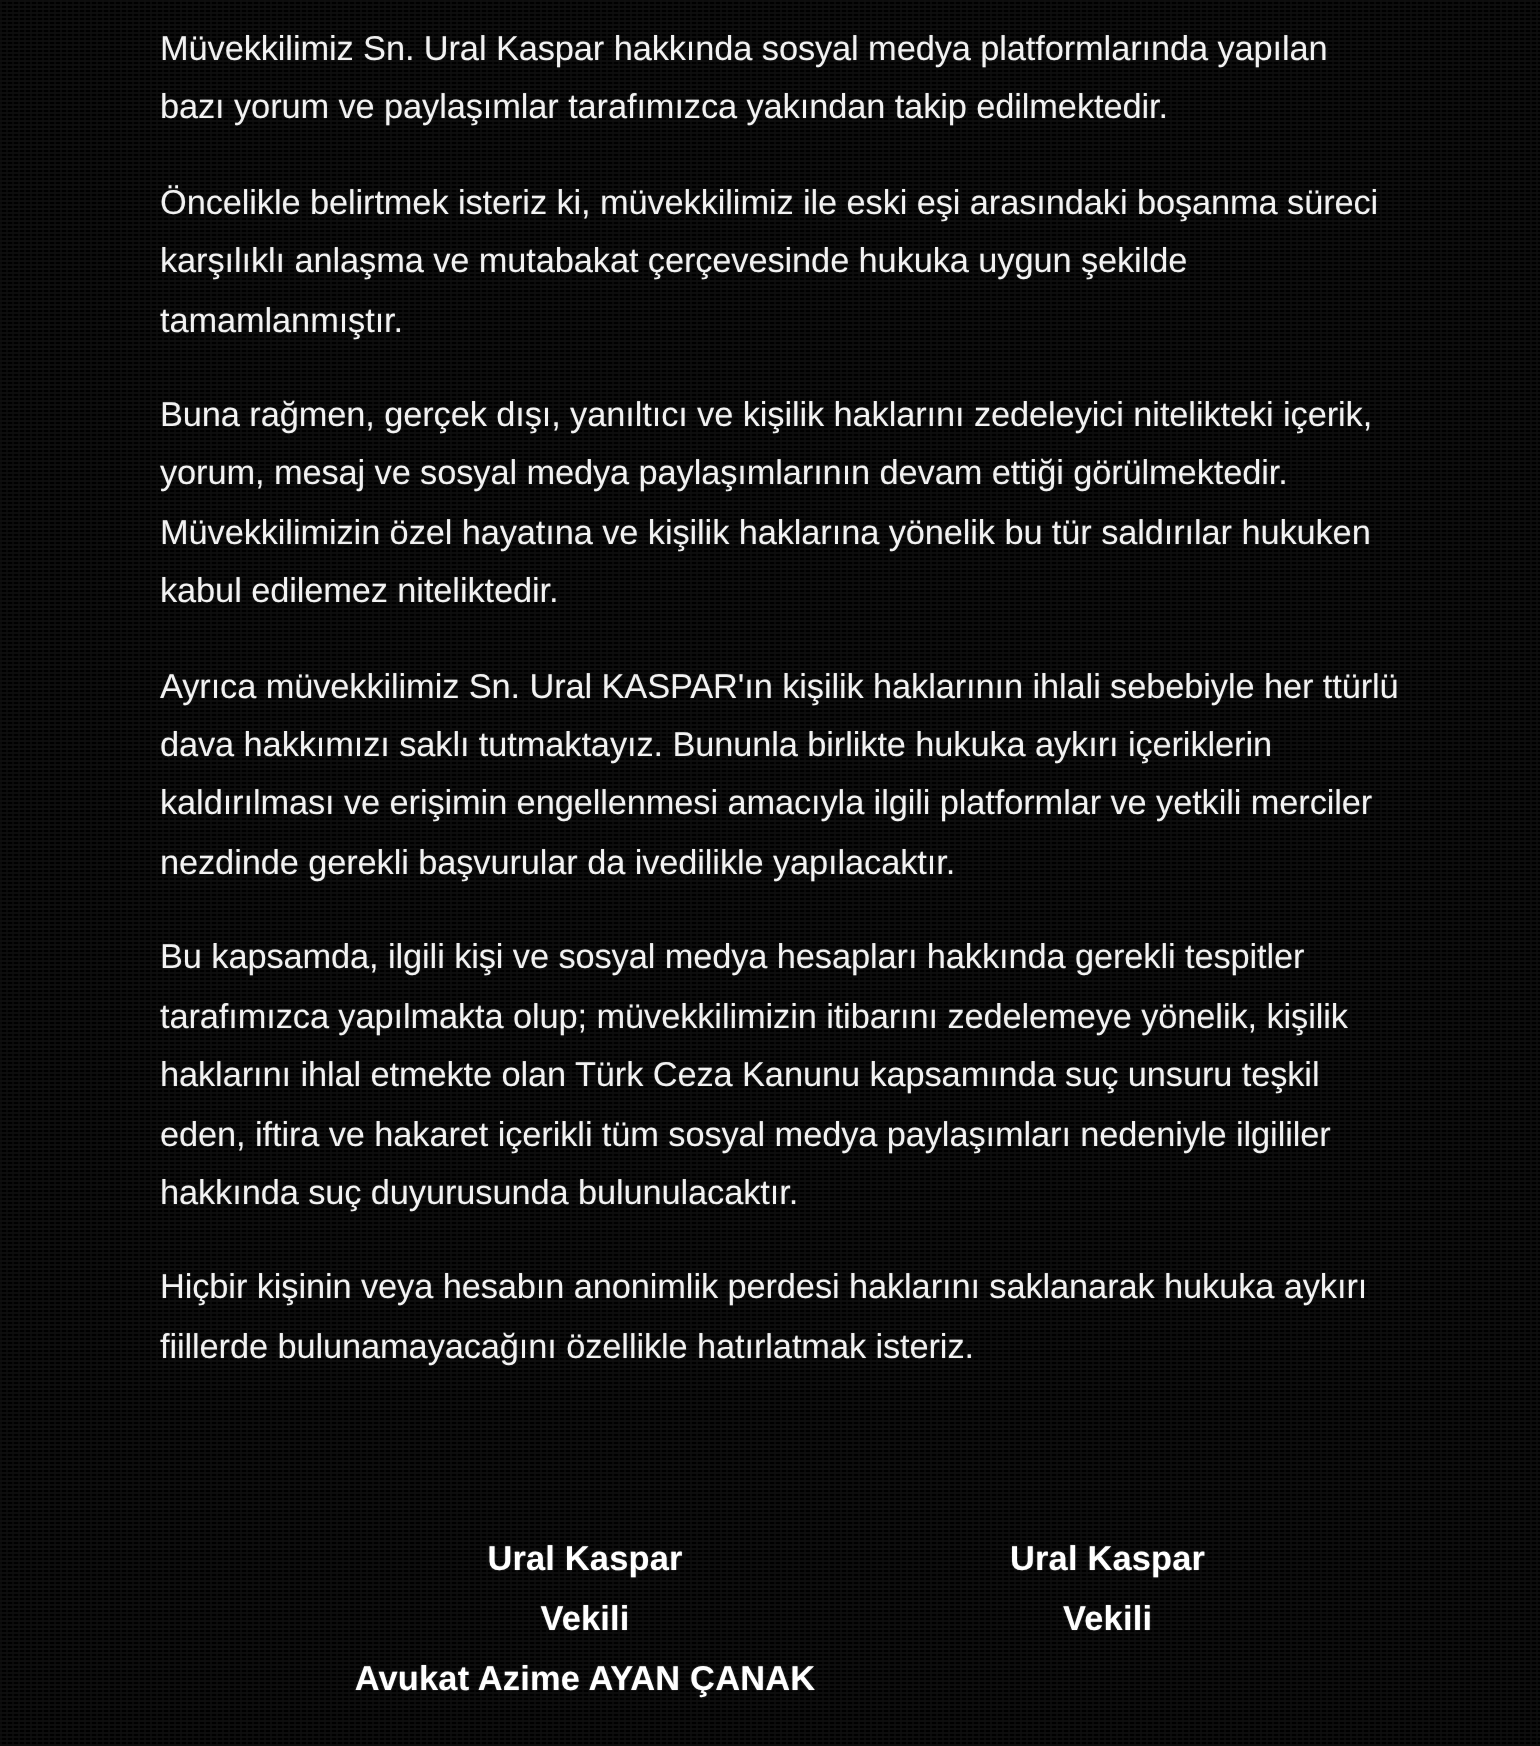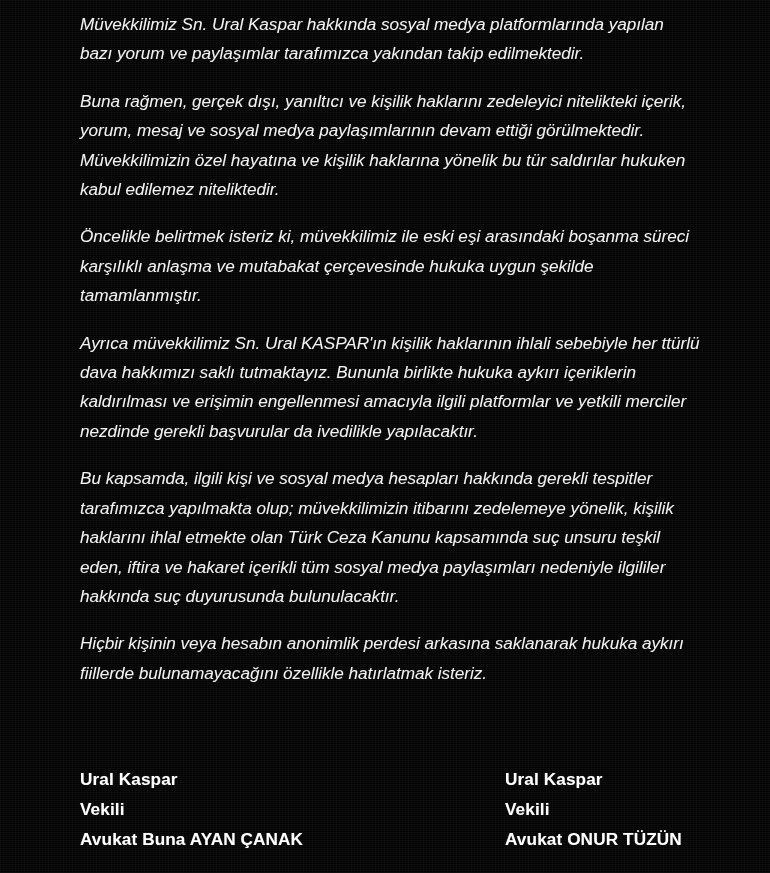--- a/index.html
+++ b/index.html
@@ -35,21 +35,20 @@
     opacity: 0.055;
     background-image:
       repeating-linear-gradient(0deg,   rgba(255,255,255,0.9) 0 1px, rgba(0,0,0,0) 1px 2px),
       repeating-linear-gradient(90deg,  rgba(255,255,255,0.7) 0 1px, rgba(0,0,0,0) 1px 3px);
     mix-blend-mode: screen;
   }
 
   .body-copy {
     position: relative;
     z-index: 1;
-    font-style: italic;
   }
 
   .paragraph {
     margin: 0 0 18px 0;
     font-size: 17.2px;
     line-height: 29.4px;
     letter-spacing: -0.05px;
     color: #f2f2f2;
     text-shadow: 0 0 1px rgba(255,255,255,0.18);
     white-space: pre-wrap;
@@ -79,47 +78,47 @@
   }
 
   .signature-line {
     font-size: 17.2px;
     line-height: 30px;
     font-weight: bold;
     color: #ffffff;
     letter-spacing: 0.1px;
     text-shadow: 0 0 1px rgba(255,255,255,0.3);
     white-space: nowrap;
+    text-align: center;
   }
 </style>
 </head>
 <body>
 
 <div class="statement-page">
 
   <div class="noise-overlay"></div>
 
   <div class="body-copy">
     <p class="paragraph">Müvekkilimiz Sn. Ural Kaspar hakkında sosyal medya platformlarında yapılan bazı yorum ve paylaşımlar tarafımızca yakından takip edilmektedir.</p>
+    <p class="paragraph">Öncelikle belirtmek isteriz ki, müvekkilimiz ile eski eşi arasındaki boşanma süreci karşılıklı anlaşma ve mutabakat çerçevesinde hukuka uygun şekilde tamamlanmıştır.</p>
     <p class="paragraph">Buna rağmen, gerçek dışı, yanıltıcı ve kişilik haklarını zedeleyici nitelikteki içerik, yorum, mesaj ve sosyal medya paylaşımlarının devam ettiği görülmektedir. Müvekkilimizin özel hayatına ve kişilik haklarına yönelik bu tür saldırılar hukuken kabul edilemez niteliktedir.</p>
-    <p class="paragraph">Öncelikle belirtmek isteriz ki, müvekkilimiz ile eski eşi arasındaki boşanma süreci karşılıklı anlaşma ve mutabakat çerçevesinde hukuka uygun şekilde tamamlanmıştır.</p>
     <p class="paragraph">Ayrıca müvekkilimiz Sn. Ural KASPAR'ın kişilik haklarının ihlali sebebiyle her ttürlü dava hakkımızı saklı tutmaktayız. Bununla birlikte hukuka aykırı içeriklerin kaldırılması ve erişimin engellenmesi amacıyla ilgili platformlar ve yetkili merciler nezdinde gerekli başvurular da ivedilikle yapılacaktır.</p>
     <p class="paragraph">Bu kapsamda, ilgili kişi ve sosyal medya hesapları hakkında gerekli tespitler tarafımızca yapılmakta olup; müvekkilimizin itibarını zedelemeye yönelik, kişilik haklarını ihlal etmekte olan Türk Ceza Kanunu kapsamında suç unsuru teşkil eden, iftira ve hakaret içerikli tüm sosyal medya paylaşımları nedeniyle ilgililer hakkında suç duyurusunda bulunulacaktır.</p>
-    <p class="paragraph">Hiçbir kişinin veya hesabın anonimlik perdesi arkasına saklanarak hukuka aykırı fiillerde bulunamayacağını özellikle hatırlatmak isteriz.</p>
+    <p class="paragraph">Hiçbir kişinin veya hesabın anonimlik perdesi haklarını saklanarak hukuka aykırı fiillerde bulunamayacağını özellikle hatırlatmak isteriz.</p>
   </div>
 
   <div class="signature-block">
 
     <div class="signature-column primary">
       <div class="signature-line">Ural Kaspar</div>
       <div class="signature-line">Vekili</div>
-      <div class="signature-line">Avukat Buna AYAN ÇANAK</div>
+      <div class="signature-line">Avukat Azime AYAN ÇANAK</div>
     </div>
 
     <div class="signature-column secondary">
       <div class="signature-line">Ural Kaspar</div>
       <div class="signature-line">Vekili</div>
-      <div class="signature-line">Avukat ONUR TÜZÜN</div>
     </div>
 
   </div>
 
 </div>
 
 </body></html>

